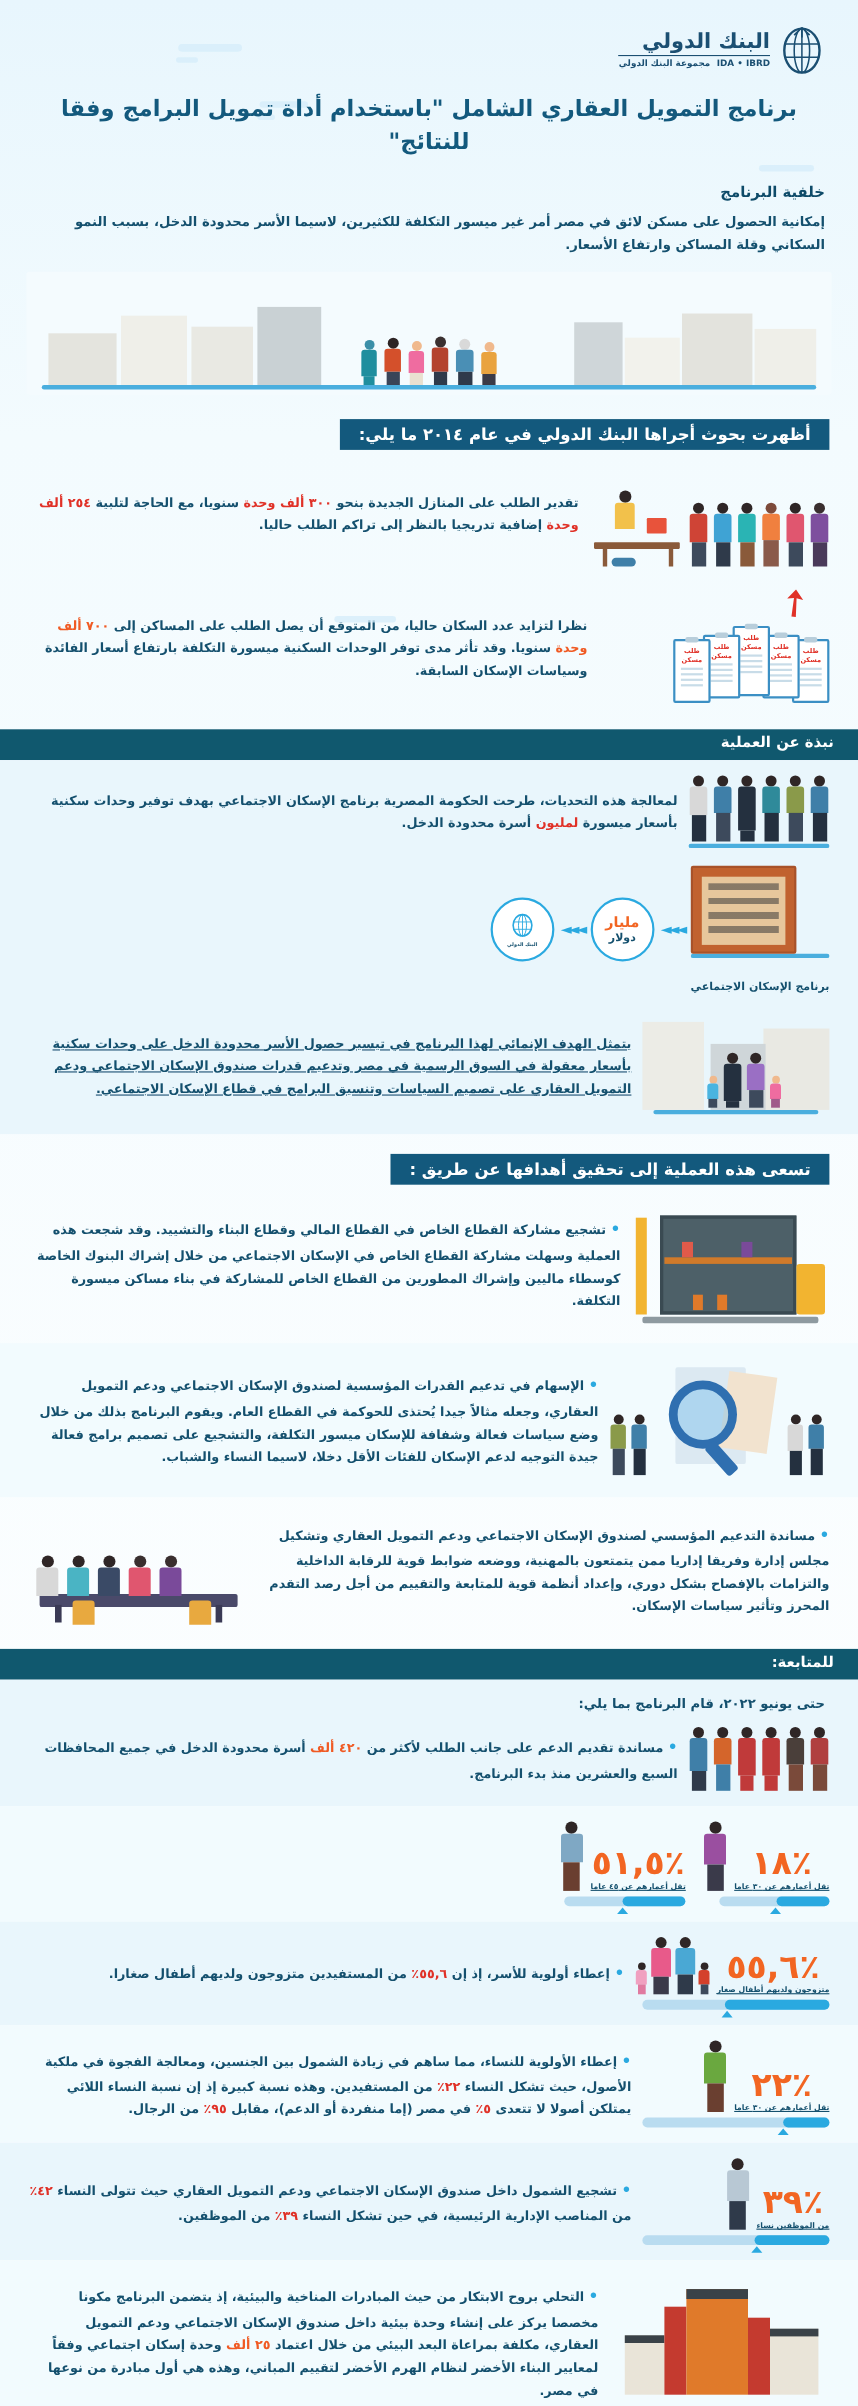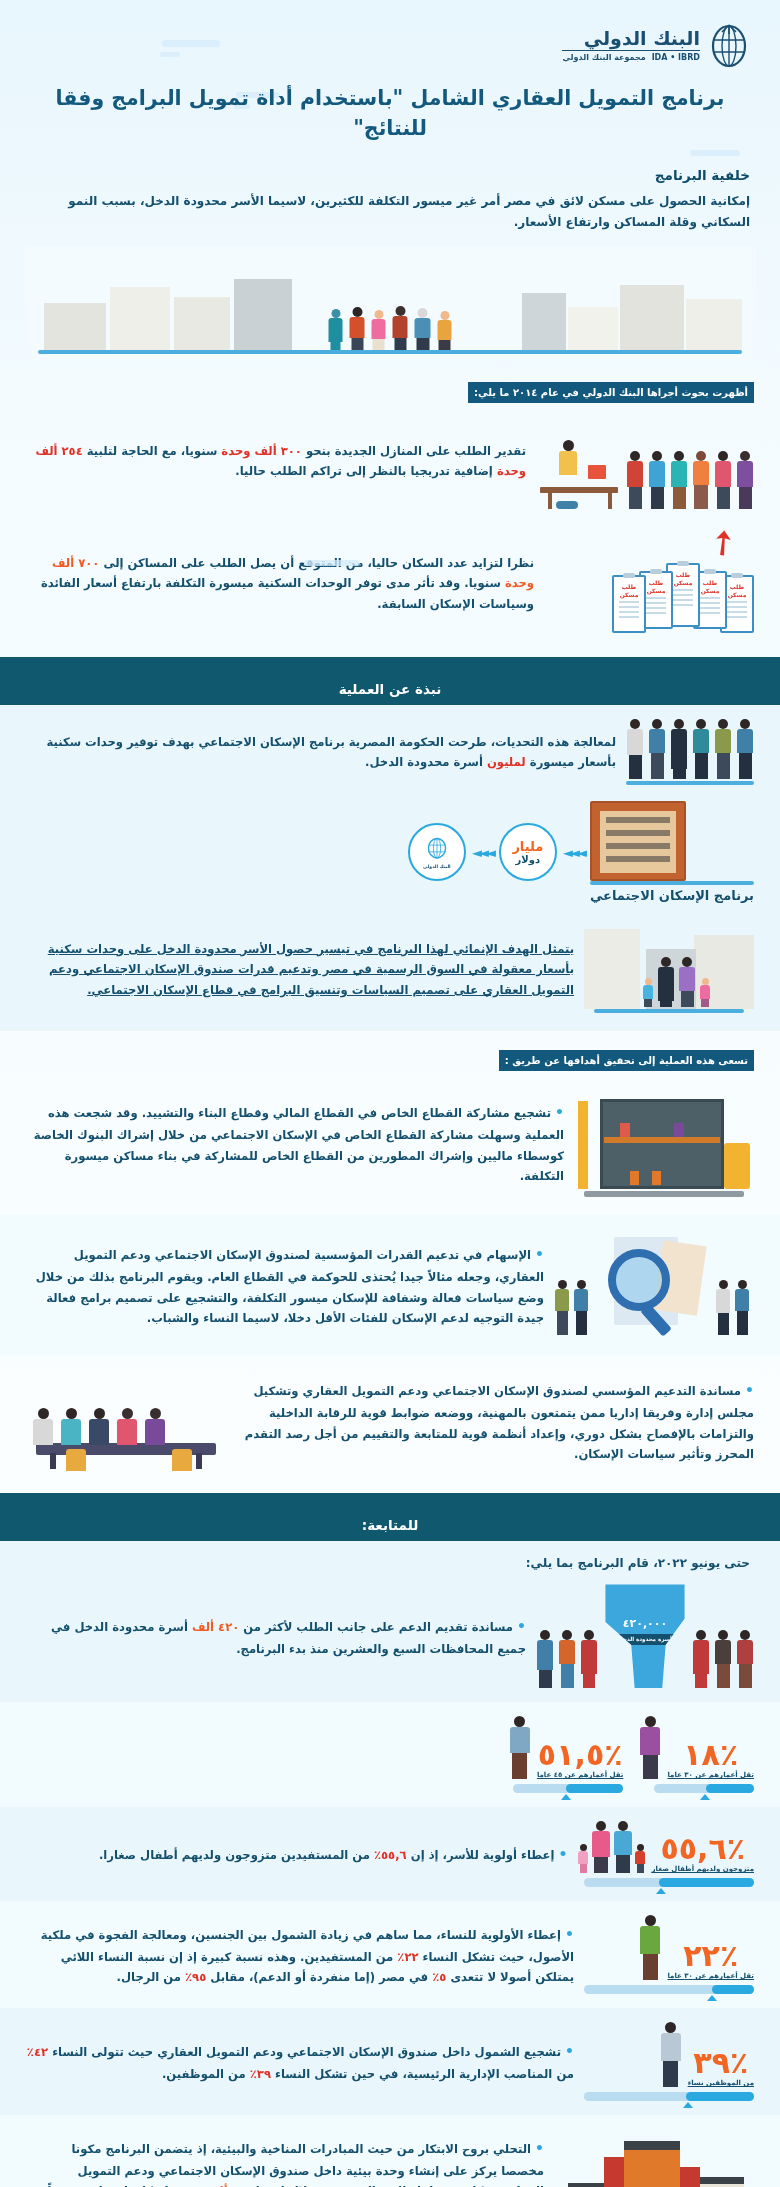--- a/index.html
+++ b/index.html
@@ -106,33 +106,33 @@
     line-height: 1.75;
     text-align: right;
     padding: 8px 30px 0 30px;
   }
 
   .band {
     background: #10586e;
     color: #fff;
     font-size: 13.5px;
     font-weight: bold;
-    padding: 24px 22px 8px 22px;
-    text-align: center;
+    padding: 4px 22px 8px 22px;
+    text-align: right;
     margin: 0;
   }
   .band.full { width: 100%; }
 
   .tealchip {
     display: inline-block;
     background: #13597d;
     color: #ffffff;
-    font-size: 10px;
-    font-weight: bold;
-    padding: 5px 6px;
+    font-size: 15px;
+    font-weight: bold;
+    padding: 5px 17px;
     letter-spacing: .2px;
   }
 
   .panel {
     background: #e9f6fc;
     padding: 14px 0;
   }
   .panel.alt { background: #f2fbfe; }
 
   .row {
@@ -267,24 +267,24 @@
     flex-direction: column;
     align-items: center;
     justify-content: center;
     flex-shrink: 0;
   }
   .circ .big { font-size: 13px; font-weight: bold; color: #f26522; line-height: 1.1; }
   .circ .sml { font-size: 10px; font-weight: bold; color: #14506e; }
   .arrows { color: #2aa9e0; font-size: 13px; letter-spacing: -3px; }
   .hblock { text-align: center; }
   .hblock .cap {
-    font-size: 13px;
+    font-size: 10px;
     font-weight: bold;
     color: #14506e;
-    margin-top: 3px;
+    margin-top: 21px;
   }
 
   
   .clip {
     width: 34px; height: 58px;
     background: #fff;
     border: 2px solid #3b8fc4;
     border-radius: 2px;
     position: relative;
     display: inline-block;
@@ -734,24 +734,20 @@
           <div class="person" style="width:18px;">
               <div class="head" style="width:10px;height:10px;background:#2f2626;"></div>
               <div class="body" style="width:16px;height:24px;background:#4a3f3a;"></div>
               <div class="legs" style="width:13px;height:24px;background:#7a4a3a;"></div>
             </div>
           <div class="person" style="width:18px;">
               <div class="head" style="width:10px;height:10px;background:#2f2626;"></div>
               <div class="body" style="width:16px;height:34px;background:#c03a3a;"></div>
               <div class="legs" style="width:12px;height:14px;background:#c03a3a;"></div>
             </div>
-          <div class="egypt">
-            <div class="num">٤٢٠,٠٠٠</div>
-            <div class="cap">أسرة محدودة الدخل</div>
-          </div>
           <div class="person" style="width:18px;">
               <div class="head" style="width:10px;height:10px;background:#2f2626;"></div>
               <div class="body" style="width:16px;height:34px;background:#c03a3a;"></div>
               <div class="legs" style="width:12px;height:14px;background:#c03a3a;"></div>
             </div>
           <div class="person" style="width:18px;">
               <div class="head" style="width:10px;height:10px;background:#2f2626;"></div>
               <div class="body" style="width:16px;height:24px;background:#d4652b;"></div>
               <div class="legs" style="width:13px;height:24px;background:#3f7fa8;"></div>
             </div>

